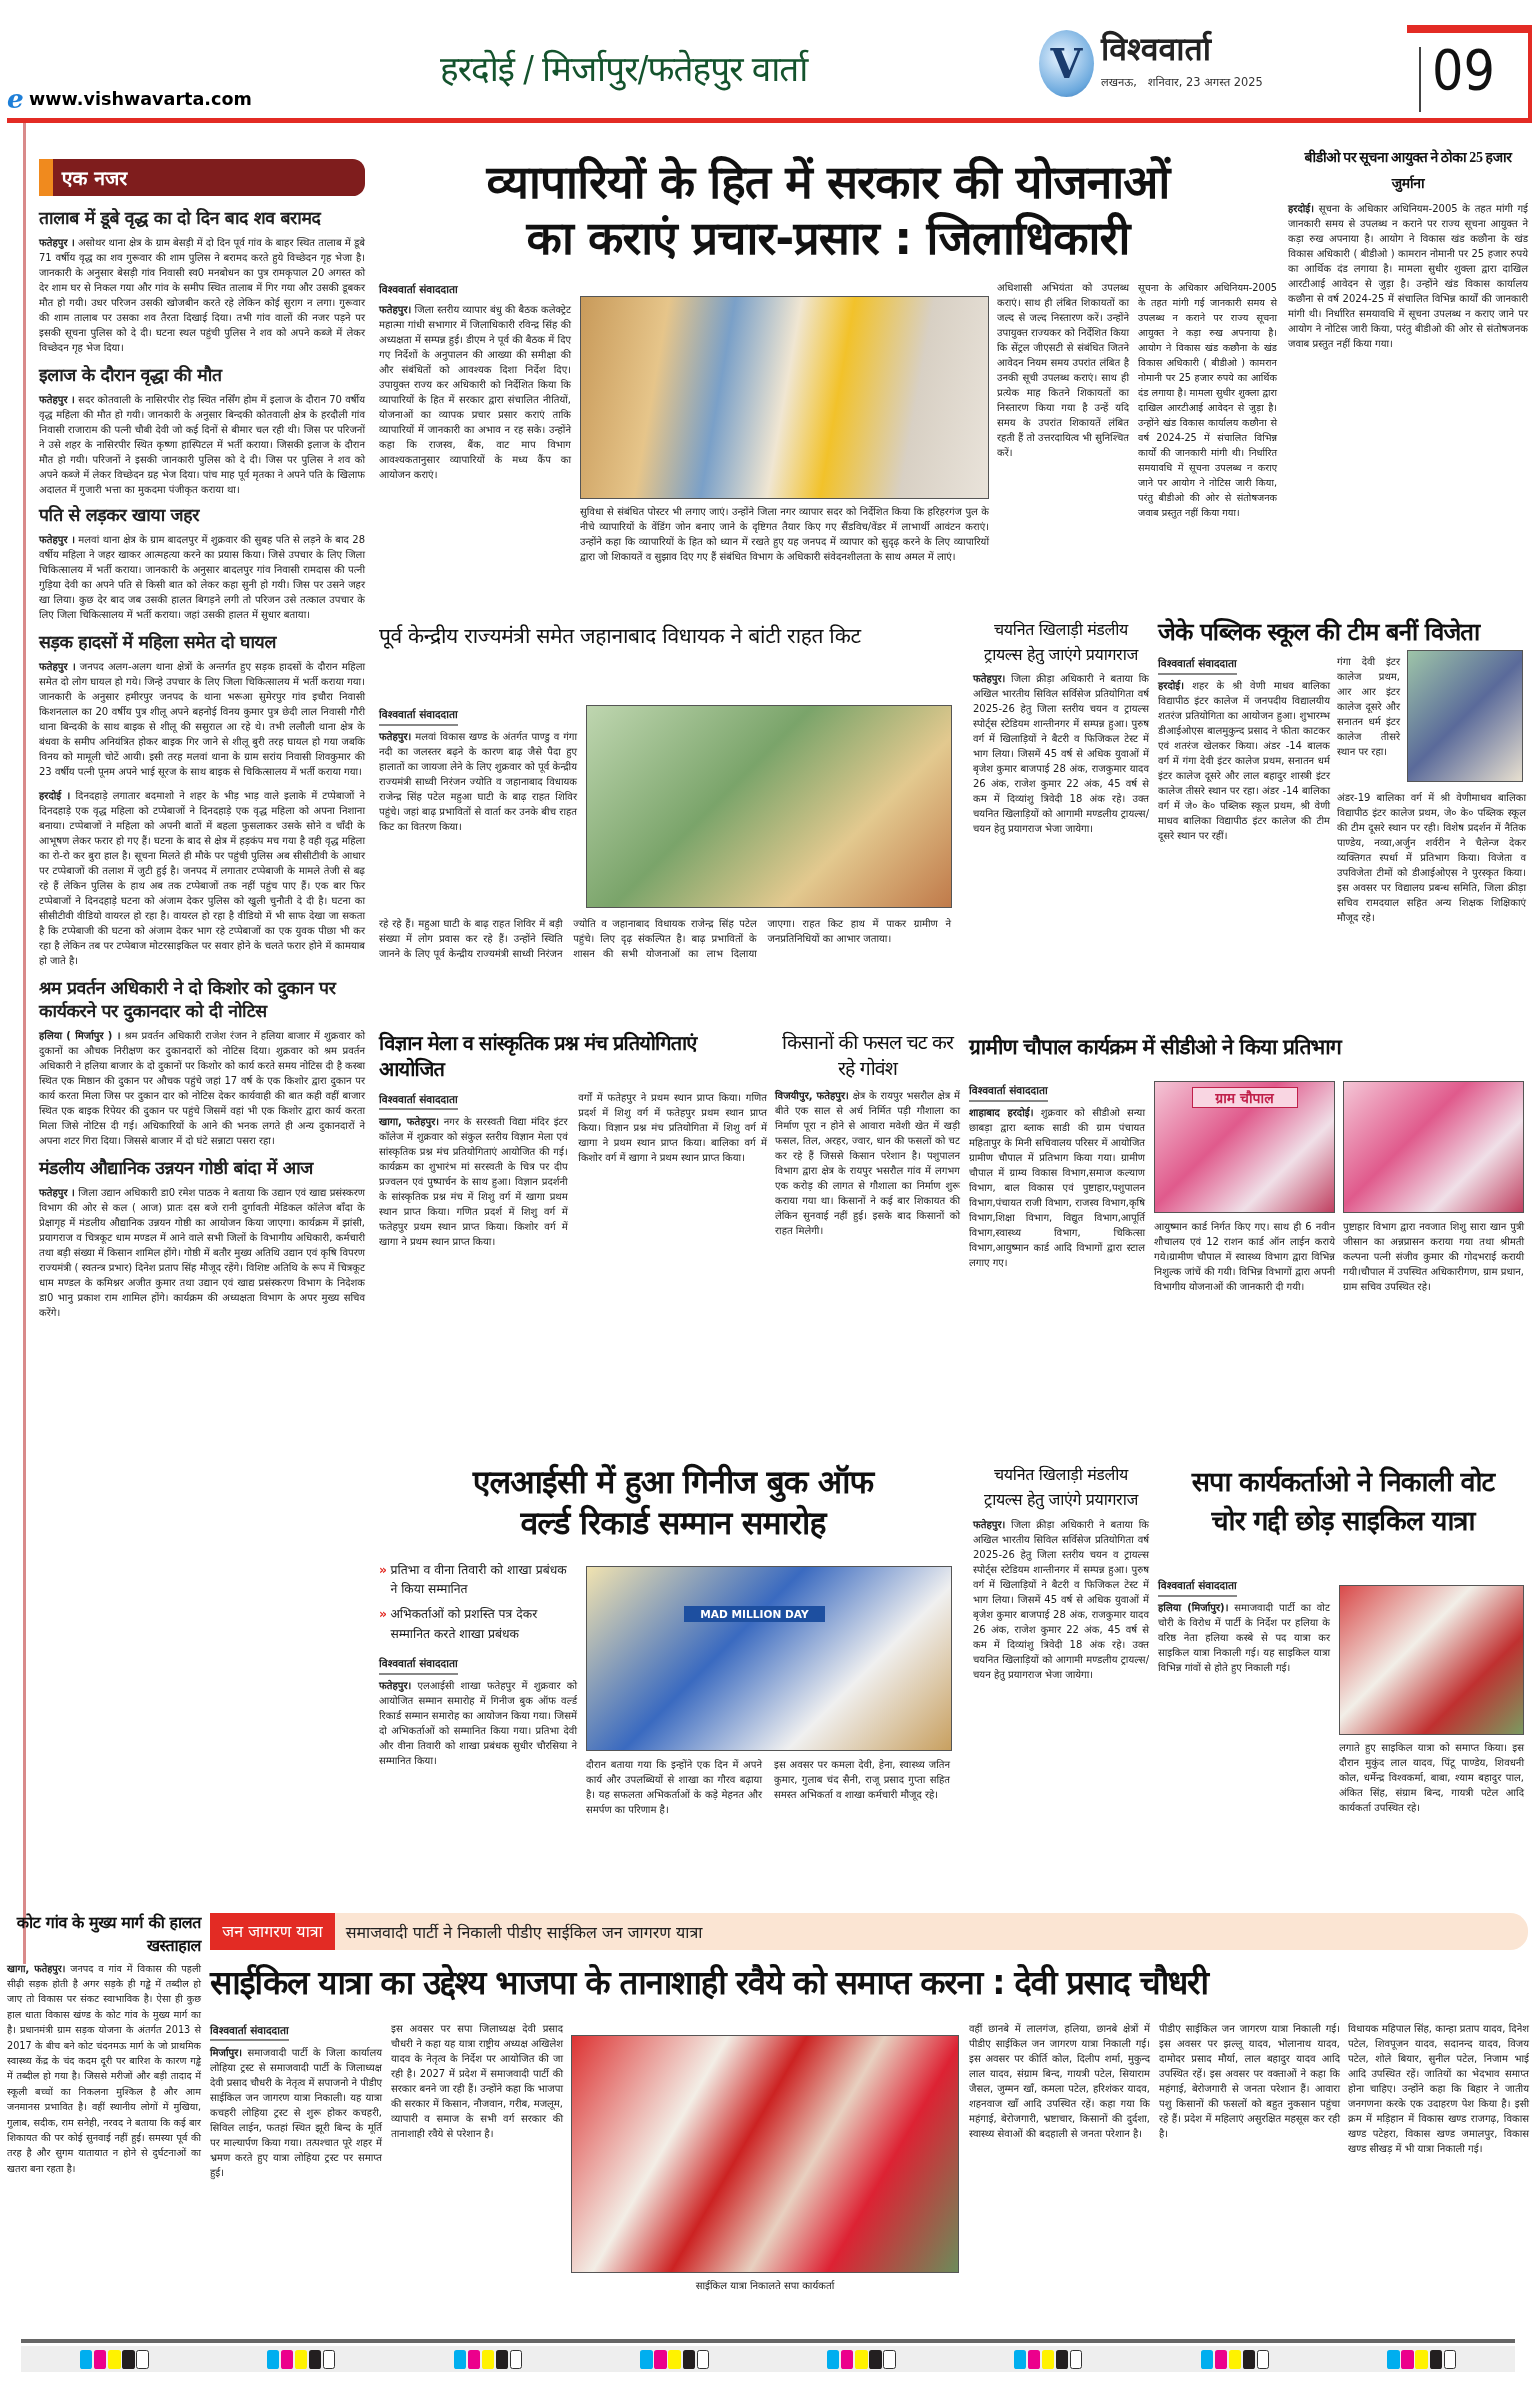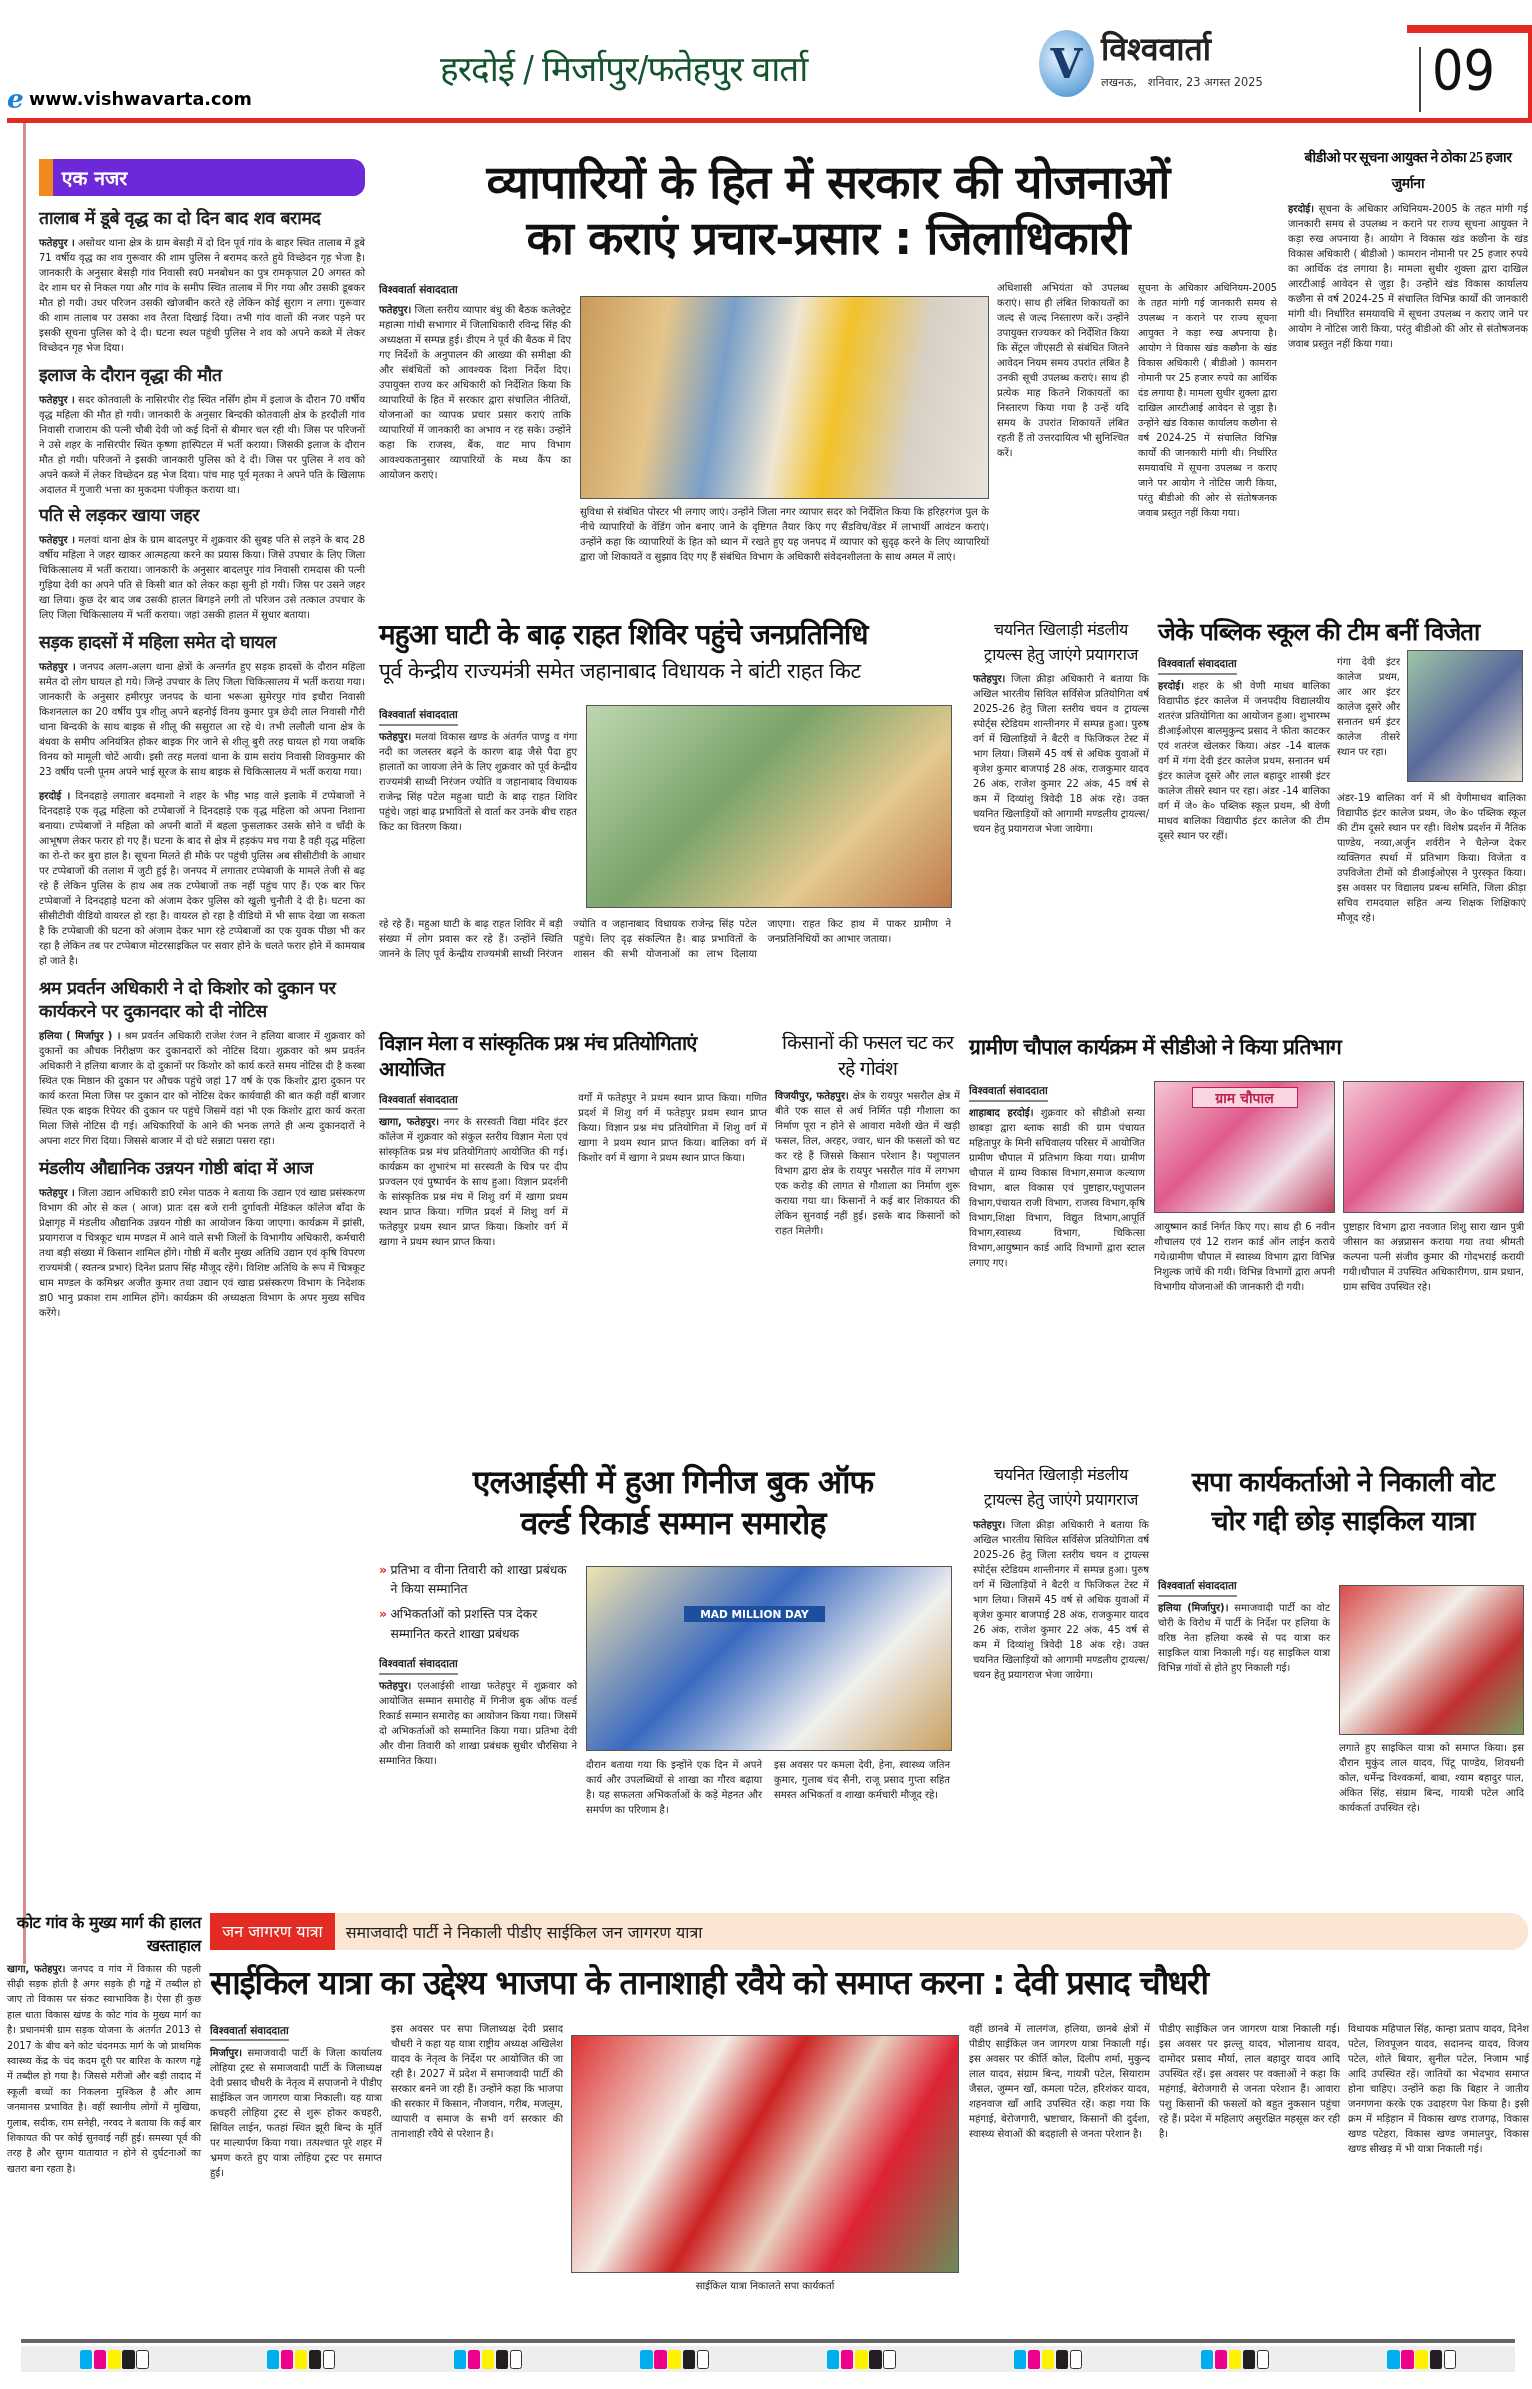--- a/index.html
+++ b/index.html
@@ -39,21 +39,21 @@
   <div class="abs" style="left:1407px;top:25px;width:126px;height:93px;border-top:8.8px solid #e32b24;border-right:5.3px solid #e32b24;">
     <div class="abs" style="left:12.3px;top:14px;width:1.8px;height:65px;background:#444;"></div>
     <div style="position:absolute;left:25px;top:5.3px;font-size:55px;color:#111;font-family:'DejaVu Sans Condensed','DejaVu Sans',sans-serif;">09</div>
   </div>
   <div class="abs redline" style="left:7px;top:118px;width:1525px;height:5.3px;"></div>
 </div>
 
 <div class="abs" style="left:23px;top:123px;width:2.6px;height:1841px;background:#d98a8a;"></div>
 
 <div class="abs" style="left:39px;top:159px;width:326px;">
-  <div style="height:37px;background:#6d28d9;border-left:14px solid #f08a1e;border-radius:0 12.3px 12.3px 0;display:flex;align-items:center;padding-left:8.8px;">
+  <div style="height:37px;background:#7f1d1d;border-left:14px solid #f08a1e;border-radius:0 12.3px 12.3px 0;display:flex;align-items:center;padding-left:8.8px;">
     <span style="color:#fff;font-weight:bold;font-size:19.4px;">एक नजर</span>
   </div>
 
   <div style="margin-top:10.6px;">
     <div class="lh">तालाब में डूबे वृद्ध का दो दिन बाद शव बरामद</div>
     <div class="small-text" style="margin-top:5.3px;"><b>फतेहपुर ।</b> <span>असोथर थाना क्षेत्र के ग्राम बेसड़ी में दो दिन पूर्व गांव के बाहर स्थित तालाब में डूबे 71 वर्षीय वृद्ध का शव गुरूवार की शाम पुलिस ने बरामद करते हुये विच्छेदन गृह भेजा है। जानकारी के अनुसार बेसड़ी गांव निवासी स्व0 मनबोधन का पुत्र रामकृपाल 20 अगस्त को देर शाम घर से निकल गया और गांव के समीप स्थित तालाब में गिर गया और उसकी डूबकर मौत हो गयी। उधर परिजन उसकी खोजबीन करते रहे लेकिन कोई सुराग न लगा। गुरूवार की शाम तालाब पर उसका शव तैरता दिखाई दिया। तभी गांव वालों की नजर पड़ने पर इसकी सूचना पुलिस को दे दी। घटना स्थल पहुंची पुलिस ने शव को अपने कब्जे में लेकर विच्छेदन गृह भेज दिया।</span></div>
   </div>
 
   <div style="margin-top:8.8px;">
     <div class="lh">इलाज के दौरान वृद्धा की मौत</div>
@@ -102,21 +102,20 @@
   <div class="abs small-text" style="left:618px;top:0;width:132px;">अधिशासी अभियंता को उपलब्ध कराएं। साथ ही लंबित शिकायतों का जल्द से जल्द निस्तारण करें। उन्होंने उपायुक्त राज्यकर को निर्देशित किया कि सेंट्रल जीएसटी से संबंधित जितने आवेदन नियम समय उपरांत लंबित है उनकी सूची उपलब्ध कराएं। साथ ही प्रत्येक माह कितने शिकायतों का निस्तारण किया गया है उन्हें यदि समय के उपरांत शिकायतें लंबित रहती हैं तो उत्तरदायित्व भी सुनिश्चित करें।</div>
   <div class="abs small-text" style="left:759px;top:0;width:139px;font-size:9.7px;">सूचना के अधिकार अधिनियम-2005 के तहत मांगी गई जानकारी समय से उपलब्ध न कराने पर राज्य सूचना आयुक्त ने कड़ा रुख अपनाया है। आयोग ने विकास खंड कछौना के खंड विकास अधिकारी ( बीडीओ ) कामरान नोमानी पर 25 हजार रुपये का आर्थिक दंड लगाया है। मामला सुधीर शुक्ला द्वारा दाखिल आरटीआई आवेदन से जुड़ा है। उन्होंने खंड विकास कार्यालय कछौना से वर्ष 2024-25 में संचालित विभिन्न कार्यों की जानकारी मांगी थी। निर्धारित समयावधि में सूचना उपलब्ध न कराए जाने पर आयोग ने नोटिस जारी किया, परंतु बीडीओ की ओर से संतोषजनक जवाब प्रस्तुत नहीं किया गया।</div>
 </div>
 
 <div class="abs" style="left:1288px;top:145px;width:240px;">
   <div class="headline" style="font-size:14px;text-align:center;line-height:26.4px;letter-spacing:-0.4px;font-family:Liberation Serif, serif;">बीडीओ पर सूचना आयुक्त ने ठोका 25 हजार जुर्माना</div>
   <div class="small-text" style="margin-top:3.5px;"><b>हरदोई।</b> <span>सूचना के अधिकार अधिनियम-2005 के तहत मांगी गई जानकारी समय से उपलब्ध न कराने पर राज्य सूचना आयुक्त ने कड़ा रुख अपनाया है। आयोग ने विकास खंड कछौना के खंड विकास अधिकारी ( बीडीओ ) कामरान नोमानी पर 25 हजार रुपये का आर्थिक दंड लगाया है। मामला सुधीर शुक्ला द्वारा दाखिल आरटीआई आवेदन से जुड़ा है। उन्होंने खंड विकास कार्यालय कछौना से वर्ष 2024-25 में संचालित विभिन्न कार्यों की जानकारी मांगी थी। निर्धारित समयावधि में सूचना उपलब्ध न कराए जाने पर आयोग ने नोटिस जारी किया, परंतु बीडीओ की ओर से संतोषजनक जवाब प्रस्तुत नहीं किया गया।</span></div>
 </div>
 
 <div class="abs" style="left:379px;top:617px;width:588px;height:370px;">
-  <div class="headline" style="font-size:28px;line-height:35px;">महुआ घाटी के बाढ़ राहत शिविर पहुंचे जनप्रतिनिधि</div>
   <div class="headline" style="font-size:21px;font-weight:normal;margin-top:7px;letter-spacing:-0.4px;">पूर्व केन्द्रीय राज्यमंत्री समेत जहानाबाद विधायक ने बांटी राहत किट</div>
   <div class="abs" style="left:0;top:88px;width:198px;">
     <div class="byline">विश्ववार्ता संवाददाता</div>
     <div class="small-text"><b>फतेहपुर।</b> <span>मलवां विकास खण्ड के अंतर्गत पाण्डु व गंगा नदी का जलस्तर बढ़ने के कारण बाढ़ जैसे पैदा हुए हालातों का जायजा लेने के लिए शुक्रवार को पूर्व केन्द्रीय राज्यमंत्री साध्वी निरंजन ज्योति व जहानाबाद विधायक राजेन्द्र सिंह पटेल महुआ घाटी के बाढ़ राहत शिविर पहुंचे। जहां बाढ़ प्रभावितों से वार्ता कर उनके बीच राहत किट का वितरण किया।</span></div>
   </div>
   <div class="abs photo green" style="left:207px;top:88px;width:366px;height:203px;"></div>
   <div class="abs small-text" style="left:0;top:299px;width:572px;column-count:3;column-gap:10.6px;"><span>रहे रहे हैं। महुआ घाटी के बाढ़ राहत शिविर में बड़ी संख्या में लोग प्रवास कर रहे हैं। उन्होंने स्थिति जानने के लिए पूर्व केन्द्रीय राज्यमंत्री साध्वी निरंजन ज्योति व जहानाबाद विधायक राजेन्द्र सिंह पटेल पहुंचे।</span> <span>लिए दृढ़ संकल्पित है। बाढ़ प्रभावितों के शासन की सभी योजनाओं का लाभ दिलाया जाएगा। राहत किट हाथ में पाकर ग्रामीण ने जनप्रतिनिधियों का आभार जताया।</span></div>
 </div>
 
 <div class="abs" style="left:973px;top:617px;width:176px;">

